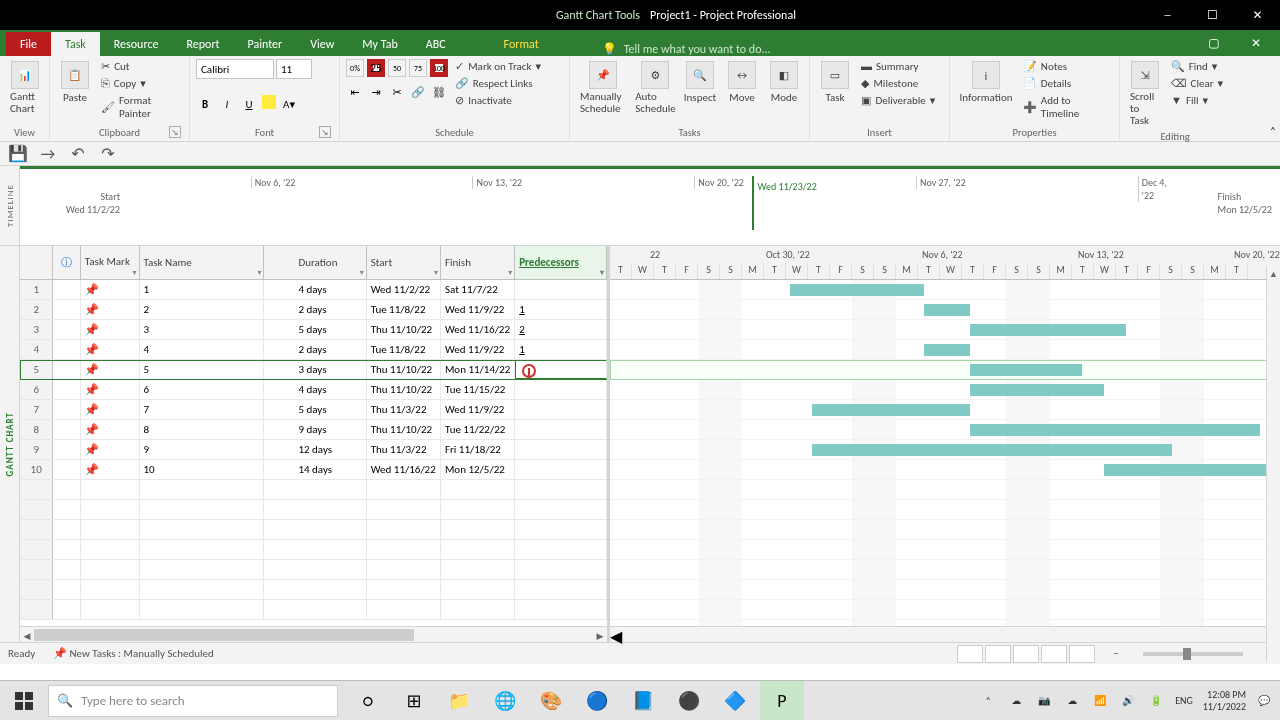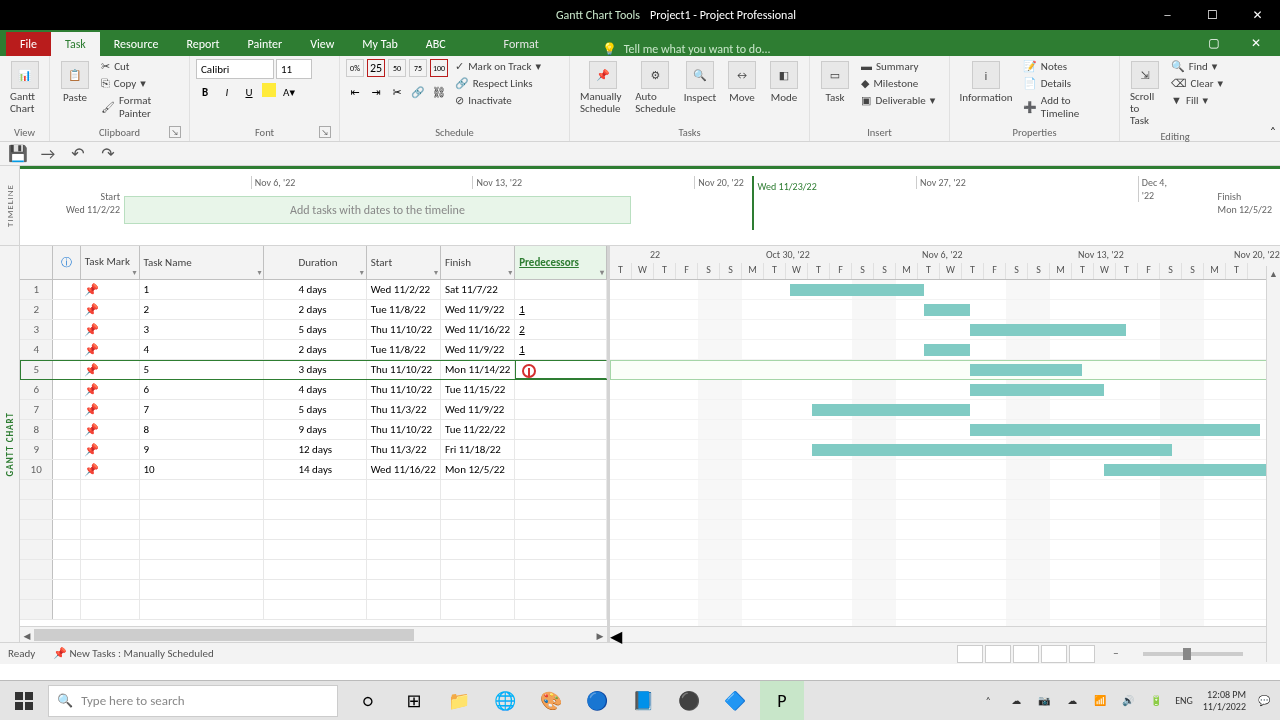--- a/index.html
+++ b/index.html
@@ -11,21 +11,21 @@
 .titlebar .tool-title { position: absolute; left: 50%; transform: translateX(-100%); color: #c8e6c9; }
 .titlebar .doc-title { position: absolute; left: 50%; transform: translateX(10px); }
 .titlebar .win-controls { margin-left: auto; display: flex; }
 .titlebar .win-btn { width: 45px; height: 30px; display: flex; align-items: center; justify-content: center; cursor: pointer; }
 
 
 .ribbon-tabs { height: 26px; background: #2e7d32; display: flex; align-items: flex-end; padding-left: 6px; font-size: 12px; }
 .ribbon-tab { padding: 5px 14px; color: #fff; cursor: pointer; }
 .ribbon-tab.file { background: #b91c1c; }
 .ribbon-tab.active { background: #f3f3f3; color: #2e7d32; }
-.ribbon-tab.context { color: #e5e5e5; }
+.ribbon-tab.context { color: #fde047; }
 .tell-me { margin-left: 50px; color: #c8e6c9; display: flex; align-items: center; gap: 6px; }
 .ribbon-right { margin-left: auto; display: flex; gap: 10px; padding-right: 8px; }
 .ribbon-right-btn { width: 32px; height: 26px; display: flex; align-items: center; justify-content: center; color: #fff; cursor: pointer; }
 
 
 .ribbon { height: 86px; background: #f3f3f3; border-bottom: 1px solid #d4d4d4; display: flex; position: relative; }
 .ribbon-group { border-right: 1px solid #e0e0e0; padding: 3px 6px 2px 6px; display: flex; flex-direction: column; }
 .ribbon-group-body { flex: 1; display: flex; align-items: flex-start; gap: 4px; }
 .ribbon-group-label { font-size: 10.5px; color: #666; text-align: center; padding-top: 1px; position: relative; }
 .rb-bigbtn { display: flex; flex-direction: column; align-items: center; padding: 2px 4px; font-size: 11px; color: #444; cursor: pointer; min-width: 38px; }
@@ -177,21 +177,21 @@
         <div class="rb-smallbtn"><span>⎘</span><span>Copy</span> ▾</div>
         <div class="rb-smallbtn">
             <span>🖌</span>
             <span>Format Painter</span>
           </div>
       </div>
     </div>
     <div class="ribbon-group-label"><span>Clipboard</span><div class="dialog-launcher">↘</div></div>
   </div>
   <div class="ribbon-group" style="width:150px">
-    <div class="ribbon-group-body" style="flex-direction:column;gap:4px">
+    <div class="ribbon-group-body" style="flex-direction:column;gap:16px">
       <div style="display:flex;gap:2px">
         <input class="font-name" value="Calibri" style="">
         <input class="font-size" value="11" style="">
       </div>
       <div style="display:flex;gap:4px">
         <span class="mini-btn">
             <b>B</b>
           </span>
         <span class="mini-btn">
             <i>I</i>
@@ -203,24 +203,24 @@
         <span class="mini-btn">A▾</span>
       </div>
     </div>
     <div class="ribbon-group-label"><span>Font</span><div class="dialog-launcher">↘</div></div>
   </div>
   <div class="ribbon-group" style="width:230px">
     <div class="ribbon-group-body">
       <div class="rb-col" style="gap:6px">
         <div style="display:flex;gap:3px">
           <span class="mini-btn" style="border:1px solid #ccc;font-size:8px">0%</span>
-          <span class="mini-btn" style="border:1px solid #b91c1c;font-size:12px">25</span>
+          <span class="mini-btn" style="border:6px solid #b91c1c;font-size:12px">25</span>
           <span class="mini-btn" style="border:1px solid #ccc;font-size:8px">50</span>
           <span class="mini-btn" style="border:1px solid #ccc;font-size:8px">75</span>
-          <span class="mini-btn" style="border:1px solid #b91c1c;font-size:8px">100</span>
+          <span class="mini-btn" style="border:5px solid #b91c1c;font-size:8px">100</span>
         </div>
         <div style="display:flex;gap:3px">
           <span class="mini-btn">⇤</span>
           <span class="mini-btn">⇥</span>
           <span class="mini-btn">✂</span>
           <span class="mini-btn">🔗</span>
           <span class="mini-btn">⛓</span>
         </div>
       </div>
       <div class="rb-col">
@@ -344,23 +344,20 @@
       <div>Mon 12/5/22</div>
     </div>
     <div class="tl-dates" style="margin-left:104px;margin-right:100px;margin-top:6px">
       <span class="tl-date" style="left:12%">Nov 6, '22</span>
       <span class="tl-date" style="left:33%">Nov 13, '22</span>
       <span class="tl-date" style="left:54%">Nov 20, '22</span>
       <span class="tl-date" style="left:75%">Nov 27, '22</span>
       <span class="tl-date" style="left:96%">Dec 4, '22</span>
     </div>
     <div class="tl-track">
-      <div class="tl-bar">
-          <span>Add tasks with dates to the timeline</span>
-        </div>
       <div class="tl-today"></div>
       <div class="tl-today-label">Wed 11/23/22</div>
     </div>
   </div>
 </div>
 
 <div class="main">
   <div class="side-label">
       <span>GANTT CHART</span>
     </div>

